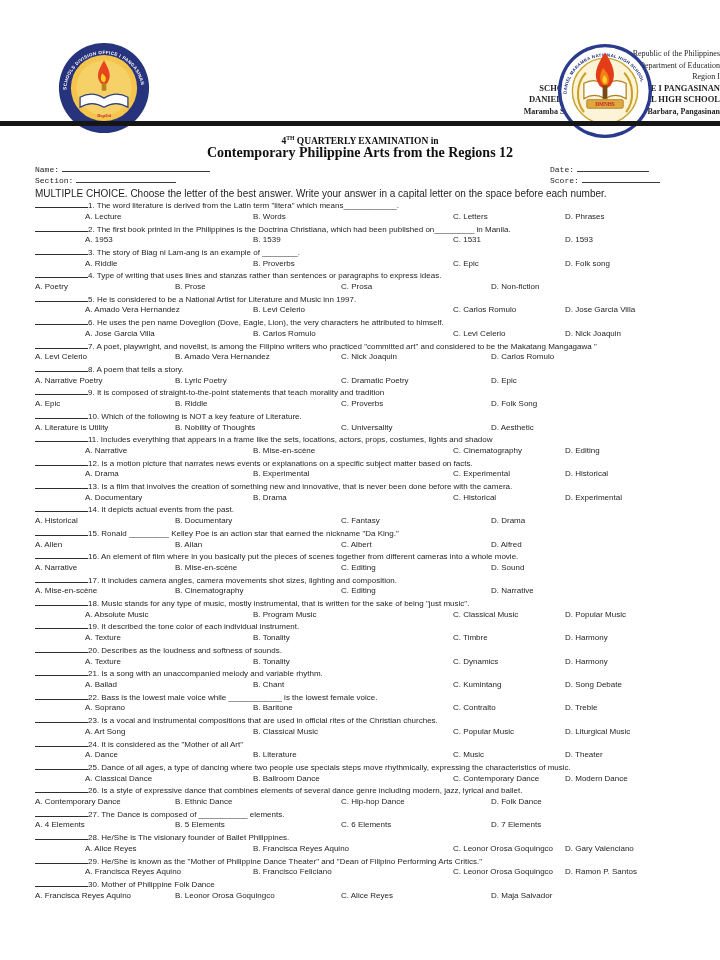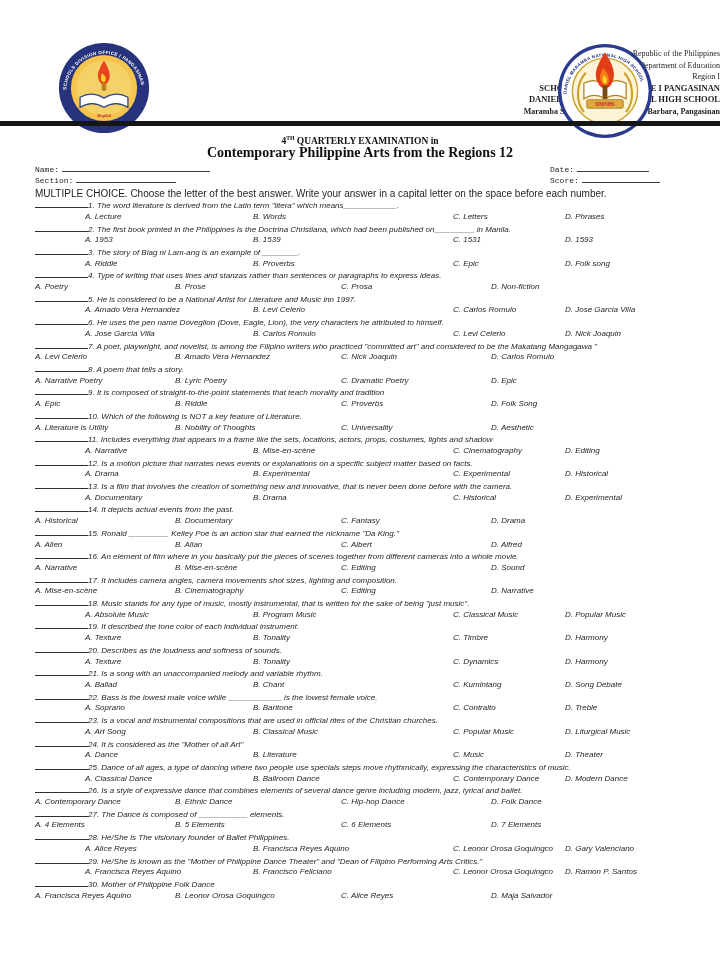--- a/index.html
+++ b/index.html
@@ -23,21 +23,21 @@
   .fields{margin:5px 50px 0 35px;font-size:8px;line-height:11px;}
   .frow{display:flex;justify-content:space-between;font-family:Liberation Mono, monospace;}
   .fright{width:120px;flex:none;}
   .uline{display:inline-block;border-bottom:1px solid #3a3a3a;height:7px;margin-left:3px;}
   .u-name{width:148px;}
   .u-section{width:100px;}
   .u-date{width:72px;}
   .u-score{width:78px;}
   .instructions{margin:2px 24px 0 35px;font-size:10px;line-height:11px;}
   
-  #questions{margin:0 24px 0 35px;font-size:8px;line-height:10.7px;font-style:italic;}
+  #questions{margin:0 24px 0 35px;font-size:8px;line-height:10.7px;}
   .q-line .blank{display:inline-block;width:53px;height:8px;border-bottom:1px solid #2e2e2e;}
   .opts{display:grid;}
   .opts.indent{margin-left:50px;grid-template-columns:168px 200px 112px 1fr;}
   .opts.flush{margin-left:0;grid-template-columns:140px 166px 150px 1fr;}
   .opt{white-space:nowrap;}
 </style>
 </head>
 <body>
 
 <div class="page">

